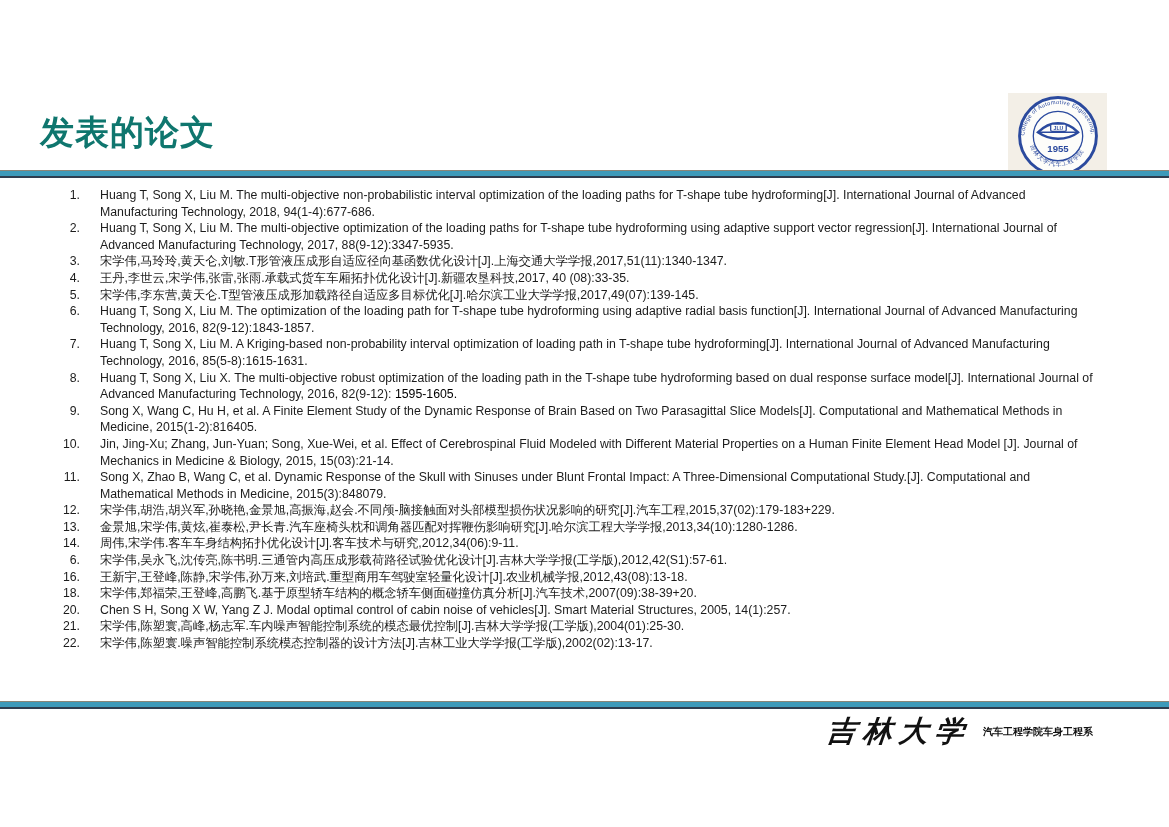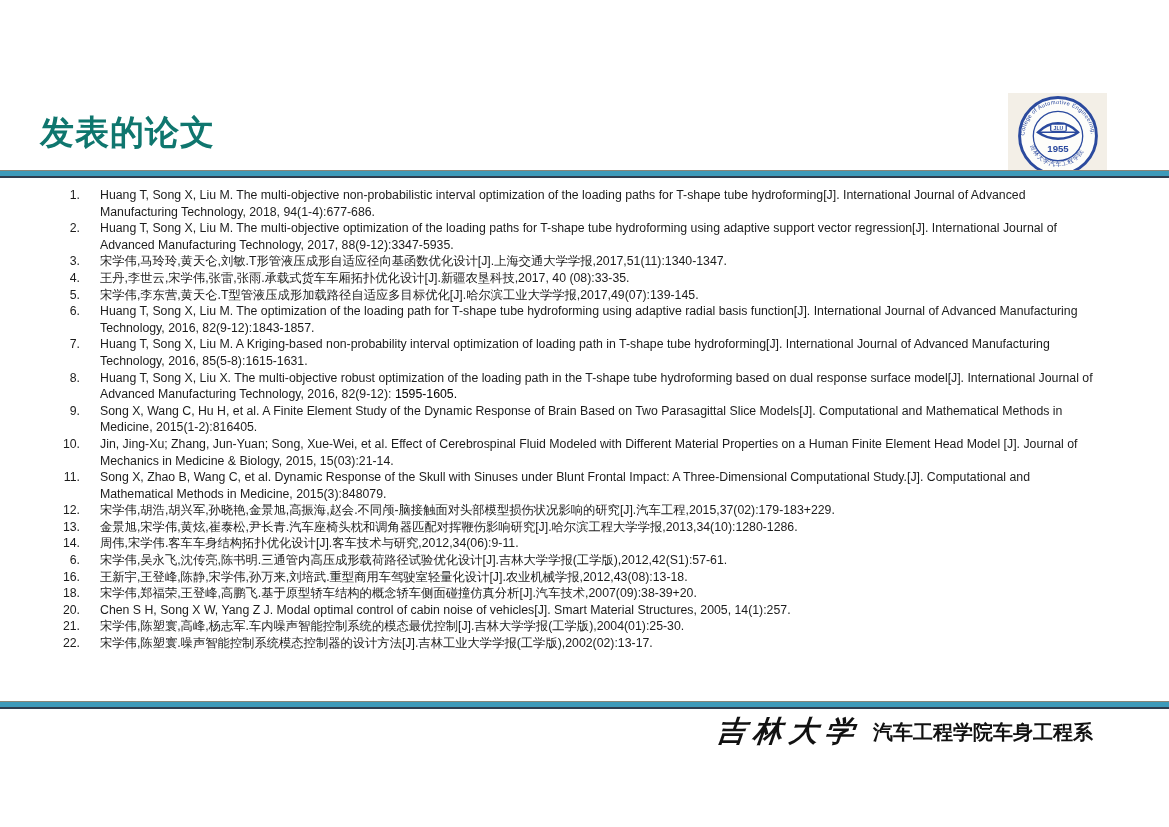--- a/index.html
+++ b/index.html
@@ -32,21 +32,21 @@
   .ref-gray{color:#000000;}
   .footer{
     position:absolute;top:711px;right:76px;height:42px;
     display:flex;align-items:center;gap:12px;
   }
   .uni-script{
     font-family:"DejaVu Serif","Liberation Serif",serif;
     font-style:italic;font-weight:bold;font-size:29px;color:#111;
     letter-spacing:7px;transform:skewX(-6deg);white-space:nowrap;
   }
-  .dept{font-size:20px;font-weight:bold;color:#111;white-space:nowrap;}
+  .dept{font-size:10px;font-weight:bold;color:#111;white-space:nowrap;}
   .seal-ring-text{font-family:"Liberation Sans",sans-serif;}
 </style>
 </head>
 <body>
 
 <h1 class="title">发表的论文</h1>
 
 <div class="logo-box">
   <svg width="92" height="86" viewBox="0 0 100 94">
     <circle cx="50" cy="47" r="42" fill="#fdfdfa" stroke="#2b4a9e" stroke-width="3.2"></circle>

